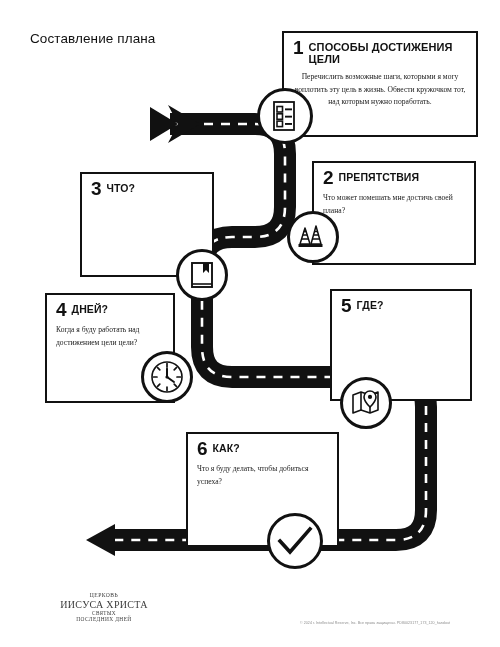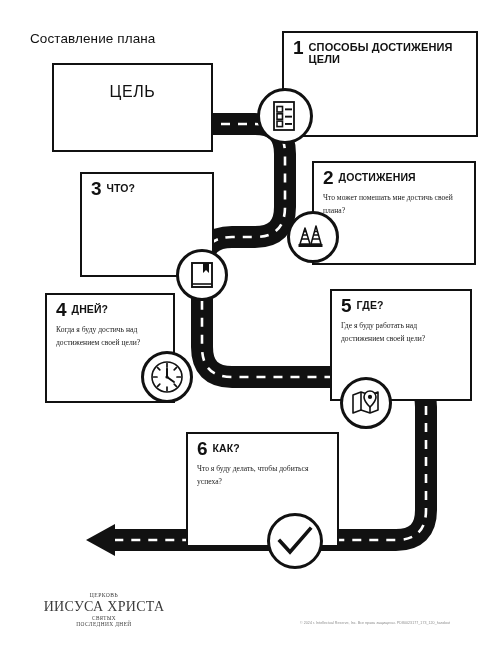--- a/index.html
+++ b/index.html
@@ -87,21 +87,21 @@
   #badge-map{left:340px;top:377px;width:52px;height:52px;}
   #badge-check{left:267px;top:513px;width:56px;height:56px;}
 
   
   .footer-logo{
     position:absolute;left:34px;top:592px;width:140px;
     text-align:center;z-index:3;
     font-family:"Liberation Serif", serif;color:#3b3b3b;
   }
   .fl1{font-size:5.6px;letter-spacing:.5px;}
-  .fl2{font-size:14px;letter-spacing:.3px;margin-top:.5px;}
+  .fl2{font-size:10px;letter-spacing:.3px;margin-top:.5px;}
   .fl3{font-size:5.2px;letter-spacing:.4px;margin-top:.5px;}
   .fl4{font-size:5.4px;letter-spacing:.4px;}
 
   .copyright{
     position:absolute;left:300px;top:621px;
     font-size:3.6px;color:#8d8d8d;letter-spacing:.05px;
     z-index:3;white-space:nowrap;
     font-family:"Liberation Sans", sans-serif;
   }
 </style>
@@ -137,69 +137,66 @@
       <polygon points="150,107 178,124 150,141" fill="#111111"></polygon>
     </g>
 
     <g>
       <polygon points="86,540 115,524 115,556" fill="#111111"></polygon>
     </g>
   </svg>
 
   <div class="title">Составление плана</div>
 
-  <div class="card" id="goal-box">
-    <div class="goal-label">ЦЕЛЬ</div>
-  </div>
 
   <div class="card" id="card1">
     <div class="card-inner">
       <div class="head">
         <span class="num">1</span>
         <span class="htxt">СПОСОБЫ ДОСТИЖЕНИЯ ЦЕЛИ</span>
       </div>
+      <div class="body-txt">Перечислить возможные шаги, которыми я могу воплотить эту цель в жизнь. Обвести кружочком тот, над которым нужно поработать.</div>
     </div>
   </div>
 
   <div class="card" id="card2">
     <div class="card-inner">
       <div class="head">
         <span class="num">2</span>
-        <span class="htxt">ДОСТИЖЕНИЯ</span>
+        <span class="htxt">ПРЕПЯТСТВИЯ</span>
       </div>
       <div class="body-txt">Что может помешать мне достичь своей плана?</div>
     </div>
   </div>
 
   <div class="card" id="card3">
     <div class="card-inner">
       <div class="head">
         <span class="num">3</span>
         <span class="htxt">ЧТО?</span>
       </div>
     </div>
   </div>
 
   <div class="card" id="card4">
     <div class="card-inner">
       <div class="head">
         <span class="num">4</span>
         <span class="htxt">ДНЕЙ?</span>
       </div>
-      <div class="body-txt">Когда я буду достичь над достижением своей цели?</div>
+      <div class="body-txt">Когда я буду работать над достижением цели цели?</div>
     </div>
   </div>
 
   <div class="card" id="card5">
     <div class="card-inner">
       <div class="head">
         <span class="num">5</span>
         <span class="htxt">ГДЕ?</span>
       </div>
-      <div class="body-txt">Где я буду работать над достижением своей цели?</div>
     </div>
   </div>
 
   <div class="card" id="card6">
     <div class="card-inner">
       <div class="head">
         <span class="num">6</span>
         <span class="htxt">КАК?</span>
       </div>
       <div class="body-txt">Что я буду делать, чтобы добиться успеха?</div>

